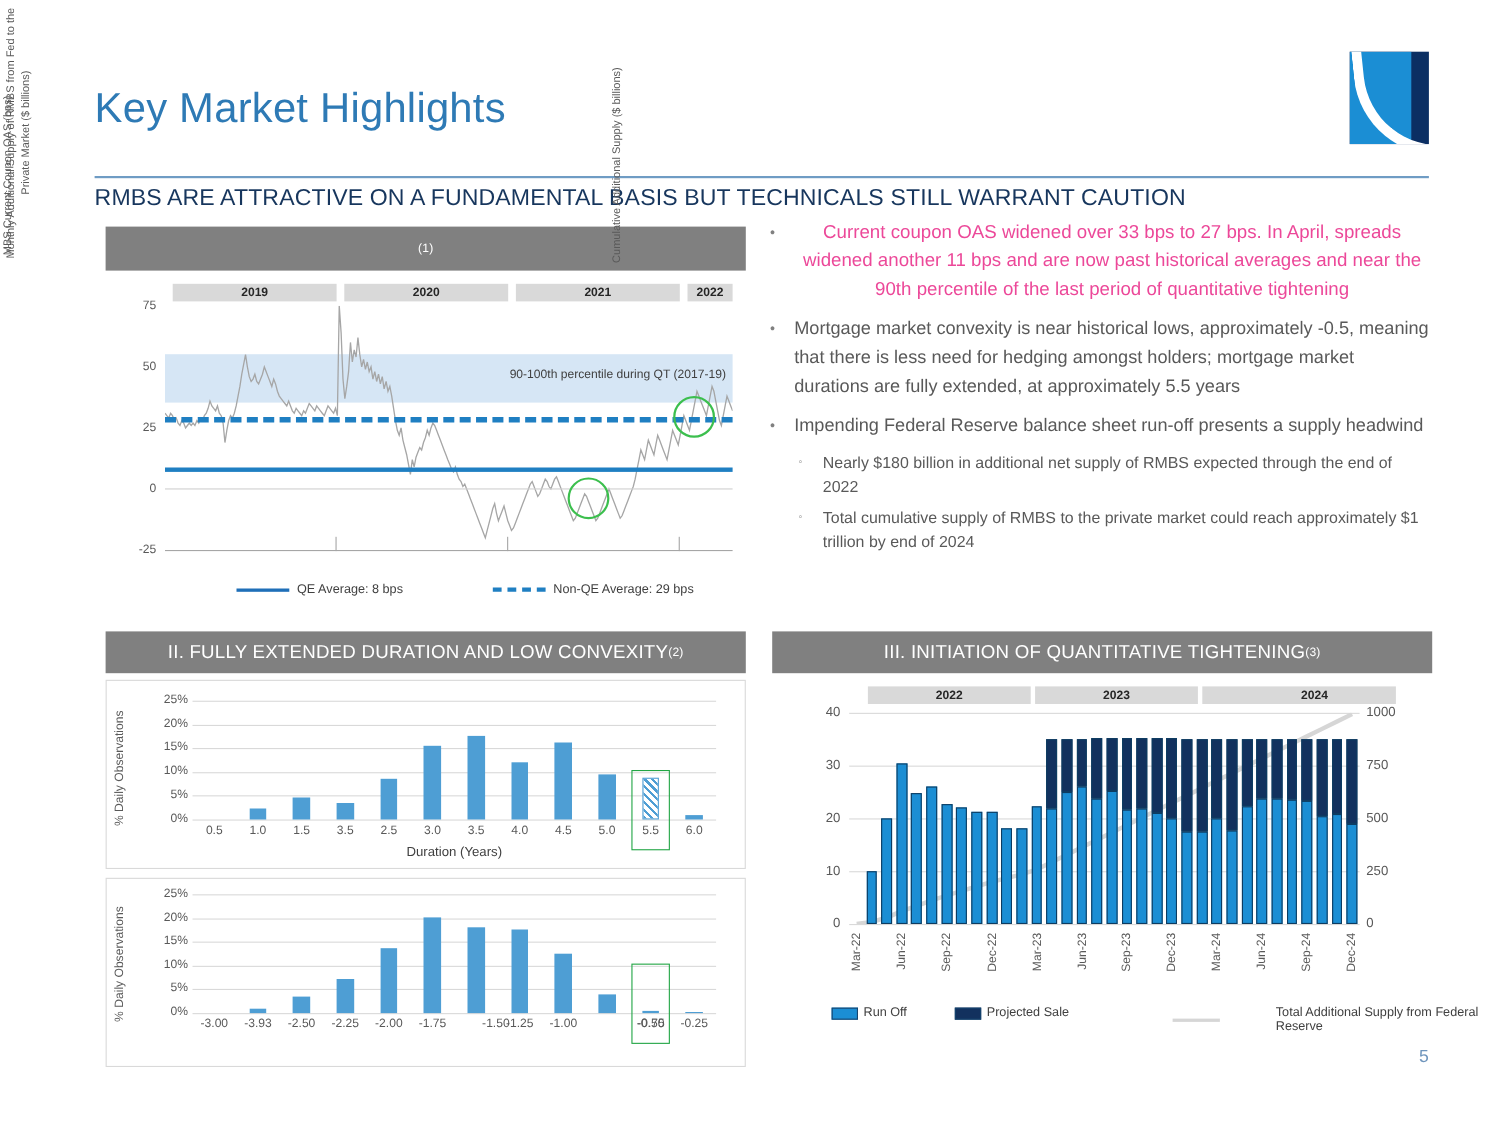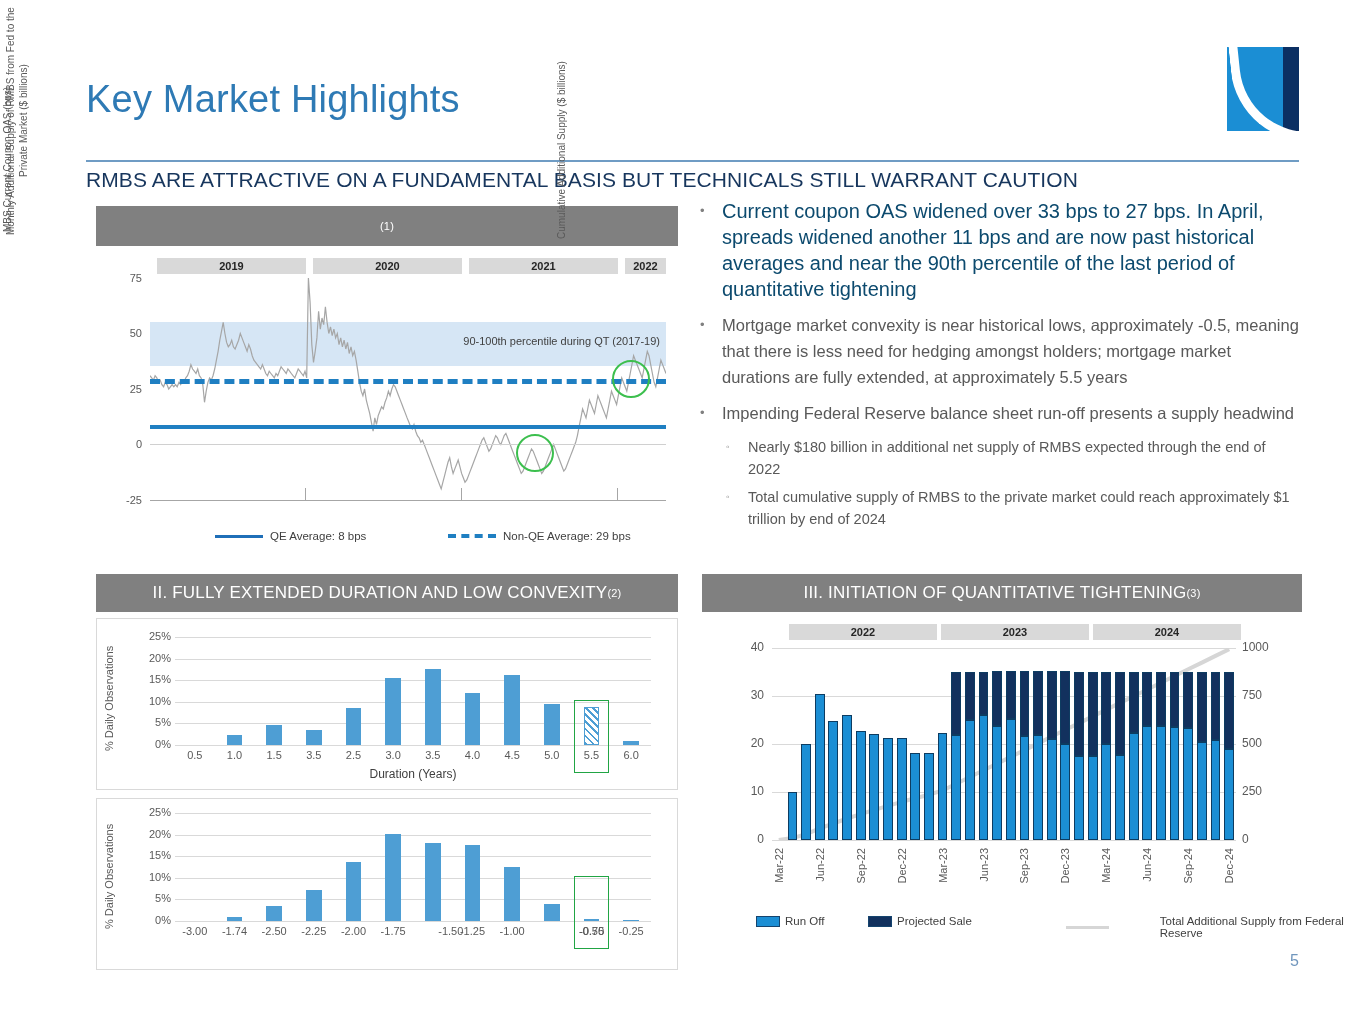--- a/index.html
+++ b/index.html
@@ -151,21 +151,21 @@
   <span>QE Average: 8 bps</span>
 </div>
 <div class="legend-row" style="left:448px;top:530px;">
   <span class="sw-dash"></span>
   <span>Non-QE Average: 29 bps</span>
 </div>
 
 <div id="bullets" style="position:absolute;left:700px;top:198px;width:600px;">
     <div style="display: flex; align-items: flex-start; margin-bottom: 10px; padding-left: 0px;">
       <span style="color: rgb(128, 128, 128); font-size: 13px; width: 22px; flex: 0 0 22px; line-height: 26px;">•</span>
-      <span style="color: #0c4a6e; font-size: 20px; line-height: 26px;">Current coupon OAS widened over 33 bps to 27 bps.  In April, spreads widened another 11 bps and are now past historical averages and near the 90th percentile of the last period of quantitative tightening</span>
+      <span style="color: #ec4899; font-size: 17px; line-height: 26px; text-align: center;">Current coupon OAS widened over 33 bps to 27 bps.  In April, spreads widened another 11 bps and are now past historical averages and near the 90th percentile of the last period of quantitative tightening</span>
     </div>
     <div style="display: flex; align-items: flex-start; margin-bottom: 10px; padding-left: 0px;">
       <span style="color: rgb(128, 128, 128); font-size: 13px; width: 22px; flex: 0 0 22px; line-height: 26px;">•</span>
       <span style="color: rgb(89, 89, 89); font-size: 16.5px; line-height: 26px;">Mortgage market convexity is near historical lows, approximately -0.5, meaning that there is less need for hedging amongst holders; mortgage market durations are fully extended, at approximately 5.5 years</span>
     </div>
     <div style="display: flex; align-items: flex-start; margin-bottom: 10px; padding-left: 0px;">
       <span style="color: rgb(128, 128, 128); font-size: 13px; width: 22px; flex: 0 0 22px; line-height: 26px;">•</span>
       <span style="color: rgb(89, 89, 89); font-size: 16.5px; line-height: 26px;">Impending Federal Reserve balance sheet run-off presents a supply headwind</span>
     </div>
     <div style="display: flex; align-items: flex-start; margin-bottom: 6px; padding-left: 26px;">
@@ -258,21 +258,21 @@
       <div class="hbar" style="left: 210.233px; width: 15.8667px; height: 86.832px;"></div>
       <div class="hbar" style="left: 249.9px; width: 15.8667px; height: 77.76px;"></div>
       <div class="hbar" style="left: 289.567px; width: 15.8667px; height: 76.464px;"></div>
       <div class="hbar" style="left: 329.233px; width: 15.8667px; height: 53.568px;"></div>
       <div class="hbar" style="left: 368.9px; width: 15.8667px; height: 17.28px;"></div>
       <div class="hbar hatch" style="left: 408.567px; width: 15.8667px; height: 2.16px;"></div>
       <div class="hbar" style="left: 448.233px; width: 15.8667px; height: 1.296px;"></div>
     </div>
   <div id="c3h-xticks">
       <div class="xtick" style="left: 78px; top: 126px; width: 39.6667px; font-size: 11px;">-3.00</div>
-      <div class="xtick" style="left: 117.667px; top: 126px; width: 39.6667px; font-size: 11px;">-1.74</div>
+      <div class="xtick" style="left: 117.667px; top: 126px; width: 39.6667px; font-size: 11px;">-3.93</div>
       <div class="xtick" style="left: 157.333px; top: 126px; width: 39.6667px; font-size: 11px;">-2.50</div>
       <div class="xtick" style="left: 197px; top: 126px; width: 39.6667px; font-size: 11px;">-2.25</div>
       <div class="xtick" style="left: 236.667px; top: 126px; width: 39.6667px; font-size: 11px;">-2.00</div>
       <div class="xtick" style="left: 276.333px; top: 126px; width: 39.6667px; font-size: 11px;">-1.75</div>
       <div class="xtick" style="left: 306px; top: 126px; width: 39.6667px; font-size: 11px; margin-left: 28px;">-1.50</div>
       <div class="xtick" style="left: 355.667px; top: 126px; width: 39.6667px; font-size: 11px;">-1.25</div>
       <div class="xtick" style="left: 395.333px; top: 126px; width: 39.6667px; font-size: 11px;">-1.00</div>
       <div class="xtick" style="left: 435px; top: 126px; width: 39.6667px; font-size: 11px; margin-left: 40px;">-0.75</div>
       <div class="xtick" style="left: 474.667px; top: 126px; width: 39.6667px; font-size: 11px;">-0.50</div>
       <div class="greenbox" style="left: 476.667px; top: 76.64px; width: 35.6667px; height: 73.36px;"></div>
@@ -280,21 +280,21 @@
     </div>
 </div>
 
 <div id="frame-4">
   <div class="ylab-v" style="left:4px;top:6px;height:230px;width:34px;font-size:10px;white-space:normal;text-align:center;line-height:13px;">Monthly Additional Supply of RMBS from Fed to the Private Market ($ billions)</div>
   <div class="ylab-v" style="left:556px;top:14px;height:225px;font-size:10px;">Cumulative Additional Supply ($ billions)</div>
 </div>
 
 <div class="yearbox" style="left:789px;top:624px;width:148px;height:16px;">2022</div>
 <div class="yearbox" style="left:941px;top:624px;width:148px;height:16px;">2023</div>
-<div class="yearbox" style="left:1093px;top:624px;width:148px;height:16px;">2024</div>
+<div class="yearbox" style="left:1093px;top:624px;width:148px;height:16px;padding-left:28px;">2024</div>
 
 <div id="c4-yticks">
     <div class="gridline" style="left: 772px; top: 648px; width: 464px;"></div>
     <div class="ytick" style="left: 730px; top: 640px; width: 34px; font-size: 12px;">40</div>
     <div class="gridline" style="left: 772px; top: 696px; width: 464px;"></div>
     <div class="ytick" style="left: 730px; top: 688px; width: 34px; font-size: 12px;">30</div>
     <div class="gridline" style="left: 772px; top: 744px; width: 464px;"></div>
     <div class="ytick" style="left: 730px; top: 736px; width: 34px; font-size: 12px;">20</div>
     <div class="gridline" style="left: 772px; top: 792px; width: 464px;"></div>
     <div class="ytick" style="left: 730px; top: 784px; width: 34px; font-size: 12px;">10</div>

